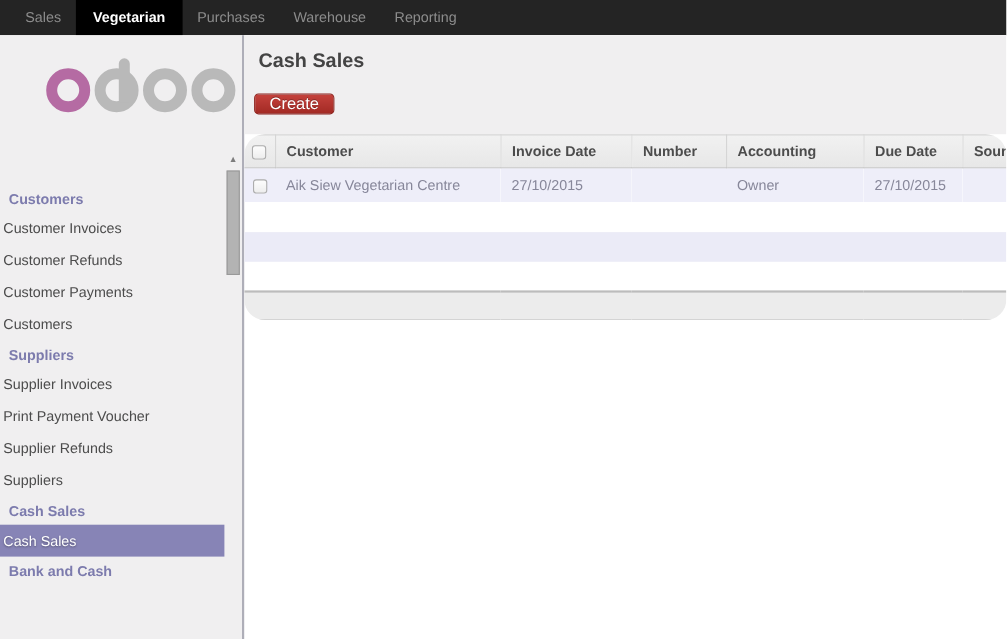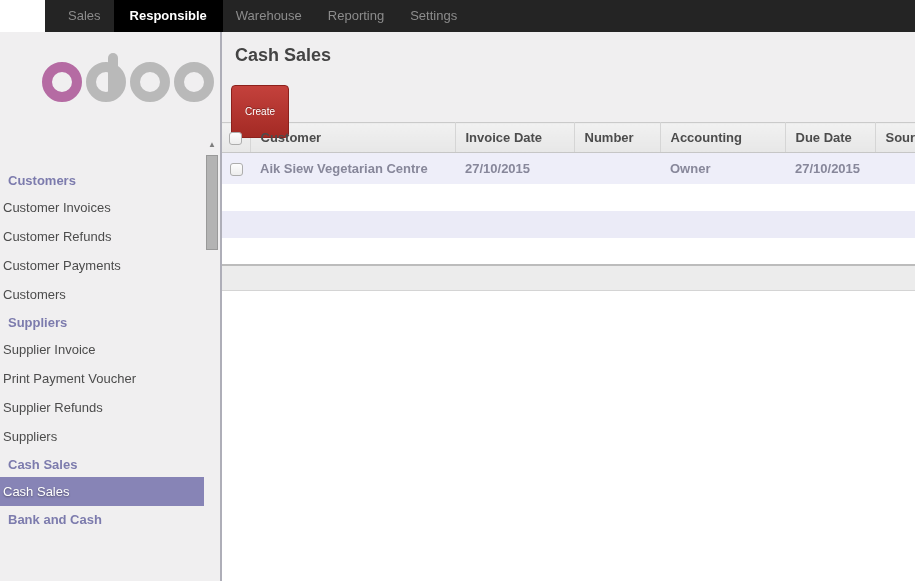--- a/index.html
+++ b/index.html
@@ -1,21 +1,21 @@
 <!DOCTYPE html>
 <html><head>
 <meta charset="utf-8">
 <style>
   * { margin:0; padding:0; box-sizing:border-box; }
   html,body { width:915px; height:581px; overflow:hidden;
     font-family:"Liberation Sans", sans-serif; background:#fff; }
 
   
   .navbar { height:32px; background:#242424; display:flex; align-items:stretch;
-    padding-left:10px;margin-left:45px; }
+    padding-left:10px; }
   .nav-item { color:#8c8c8c; font-size:13px; line-height:32px; padding:0 13px;
     cursor:pointer; white-space:nowrap; }
   .nav-item.active { background:#000; color:#fff; font-weight:bold; padding:0 16px; }
 
   
   .layout { display:flex; height:549px; }
 
   
   .sidebar { width:220px; background:#f0eff0; position:relative; flex:none; }
   .logo { height:105px; position:relative; padding-top:30px; padding-left:42px; }
@@ -35,57 +35,57 @@
   .vscroll { position:absolute; top:106px; right:0; width:16px; bottom:0; }
   .vscroll .arrow { color:#7d7d7d; font-size:8px; text-align:center; height:14px;
     line-height:14px; cursor:pointer; }
   .vscroll .thumb { margin:3px auto 0; width:12px; height:95px; background:#b3b3b3;
     border:1px solid #999; cursor:grab; }
 
   
   .content { flex:1; background:#fff; border-left:2px solid #aeaeb8; overflow:hidden; }
   .content-header { height:90px; background:#f0eff0; padding:13px 0 0 13px; }
   .content-header h1 { font-size:18px; font-weight:bold; color:#444; }
-  .btn-create { margin-top:19px; margin-left:-4px; padding:20px 13px; font-size:10px;
+  .btn-create { margin-top:19px; margin-left:-4px; padding:0 13px; font-size:15px;
     color:#fff; background:linear-gradient(#c4413c,#a32a24);
     border:1px solid #8c211c; border-radius:4px; cursor:pointer;
     font-family:"Liberation Sans", sans-serif; text-shadow:0 -1px 0 rgba(0,0,0,.3); }
 
-  .table-wrap { width:100%; overflow:hidden; }
+  .table-wrap { width:100%; overflow:hidden;border-radius:19px; }
   table.list { border-collapse:collapse; table-layout:fixed; width:903px; }
   col.c-cb{width:28px;} col.c-cust{width:205px;} col.c-inv{width:119px;}
   col.c-num{width:86px;} col.c-resp{width:125px;} col.c-due{width:90px;}
   col.c-src{width:250px;}
   thead th { background:linear-gradient(#f1f1f1,#e7e7e7); font-size:13px;
     font-weight:bold; color:#4c4c4c; text-align:left; padding:7px 4px 7px 10px;
     border-top:1px solid #cacaca; border-bottom:1px solid #c6c6c6;
     border-right:1px solid #d5d5d5; white-space:nowrap; overflow:hidden;
     cursor:pointer; height:29px; }
   thead th.cb-cell { padding:0; text-align:center; }
   tr.data-row { background:#eeeef9; }
   tr.data-row td { font-size:13px; color:#87879a; padding:8px 4px 8px 10px;
-    white-space:nowrap; overflow:hidden; height:30px; cursor:pointer;font-weight:bold; }
+    white-space:nowrap; overflow:hidden; height:30px; cursor:pointer; }
   tr.data-row td.cb-cell { padding:0; text-align:center; }
   tr.filler td { height:27px; }
   tr.filler.stripe td { background:#ebebf7; }
   tr.tfoot td { height:25px; background:#ececec; border-top:2px solid #bcbcbc;
     border-bottom:1px solid #d4d4d4; }
   .cb { display:inline-block; width:13px; height:13px; vertical-align:middle;
     background:linear-gradient(#fdfdfd,#ededed); border:1px solid #adadad;
     border-radius:3px; cursor:pointer; }
 </style>
 </head>
 <body>
 
 <div class="navbar">
   <div class="nav-item">Sales</div>
-  <div class="nav-item active">Responsible</div>
+  <div class="nav-item active">Vegetarian</div>
+  <div class="nav-item">Purchases</div>
   <div class="nav-item">Warehouse</div>
   <div class="nav-item">Reporting</div>
-  <div class="nav-item">Settings</div>
 </div>
 
 <div class="layout">
   <aside class="sidebar">
     <div class="logo">
       <div class="logo-row">
         <div class="ring pink"></div>
         <div class="ring">
             <div class="stem"></div>
           </div>
@@ -95,21 +95,21 @@
     </div>
 
     <nav class="menu">
       <div class="section-title">Customers</div>
       <a class="menu-item">Customer Invoices</a>
       <a class="menu-item">Customer Refunds</a>
       <a class="menu-item">Customer Payments</a>
       <a class="menu-item">Customers</a>
 
       <div class="section-title">Suppliers</div>
-      <a class="menu-item">Supplier Invoice</a>
+      <a class="menu-item">Supplier Invoices</a>
       <a class="menu-item">Print Payment Voucher</a>
       <a class="menu-item">Supplier Refunds</a>
       <a class="menu-item">Suppliers</a>
 
       <div class="section-title">Cash Sales</div>
       <a class="menu-item selected">Cash Sales</a>
 
       <div class="section-title">Bank and Cash</div>
 
     </nav>

